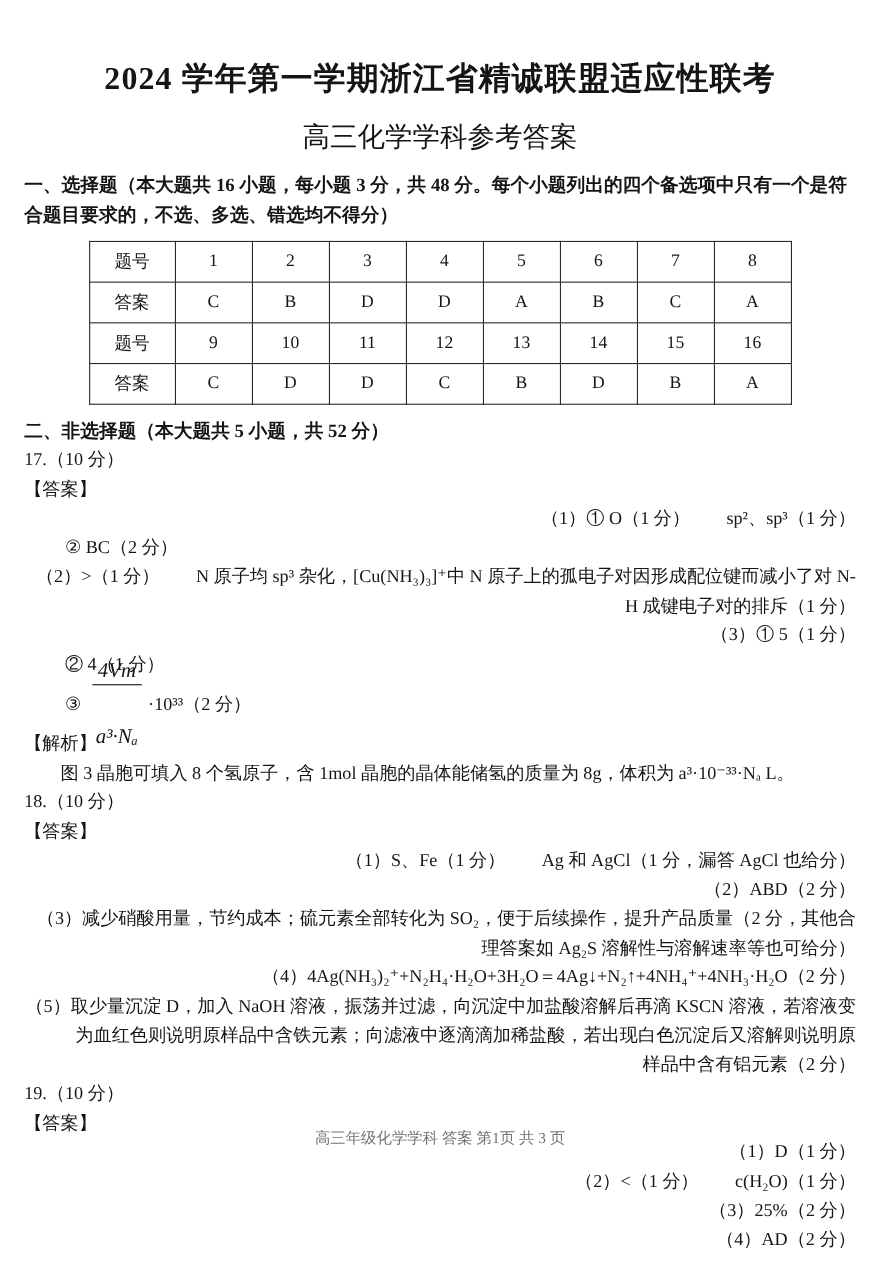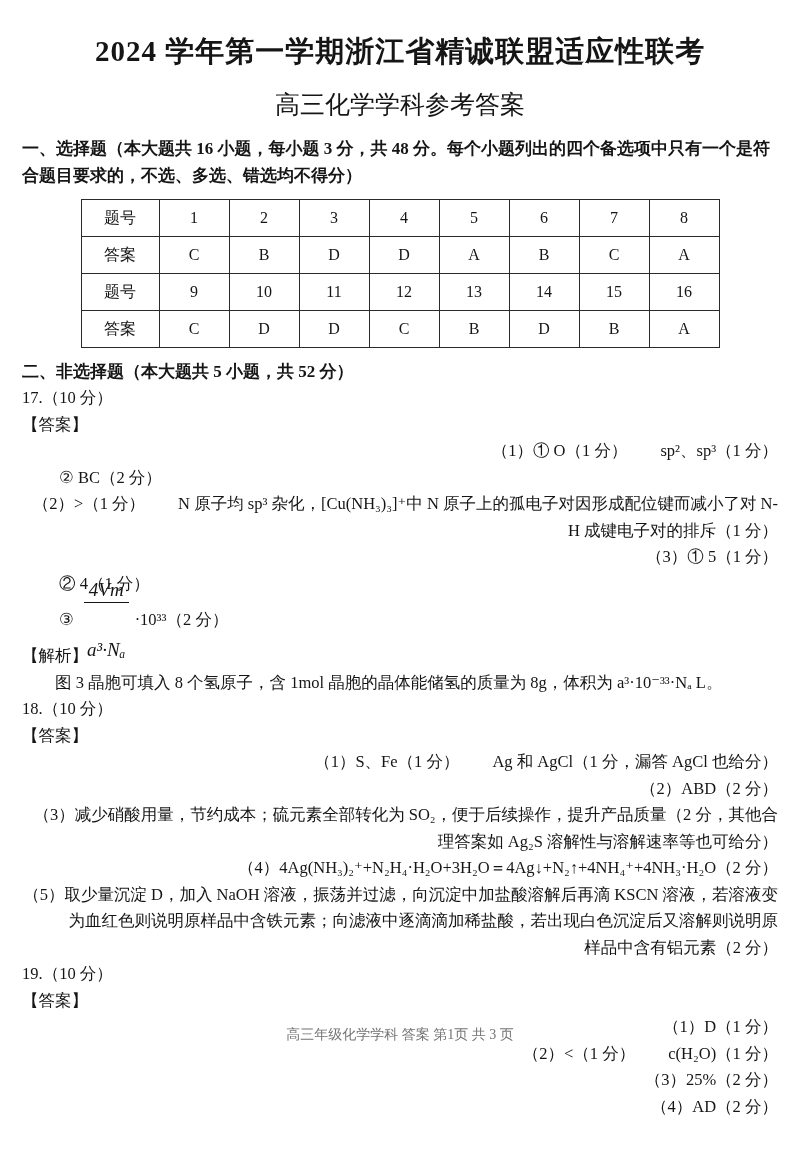--- a/index.html
+++ b/index.html
@@ -3,21 +3,21 @@
 <meta charset="utf-8">
 <style>
   * { margin:0; padding:0; box-sizing:border-box; }
   html,body { background:#ffffff; }
   body {
     width:800px; height:1163px;
     font-family:"Liberation Serif","DejaVu Serif",serif;
     color:#151515;
     overflow:hidden;
   }
-  .page { position:relative; width:800px; height:1060px; padding:24px 22px 0; background:#fff; }
+  .page { position:relative; width:800px; height:1060px; padding:44px 22px 0; background:#fff; }
   .title { text-align:center; font-size:29px; font-weight:700; letter-spacing:1px; margin-top:8px; }
   .subtitle { text-align:center; font-size:25px; font-weight:400; margin-top:16px; }
   .sec-heading { font-size:17px; font-weight:700; line-height:27px; margin-top:14px; }
   .sec-heading2 { font-size:17px; font-weight:700; line-height:27px; margin-top:4px; }
   table.answers { border-collapse:collapse; margin:10px auto 10px auto; }
   table.answers td {
     border:1px solid #2a2a2a; width:70px; height:37px;
     text-align:center; font-size:16px; background:#fff;
   }
   table.answers td.label { width:78px; }

